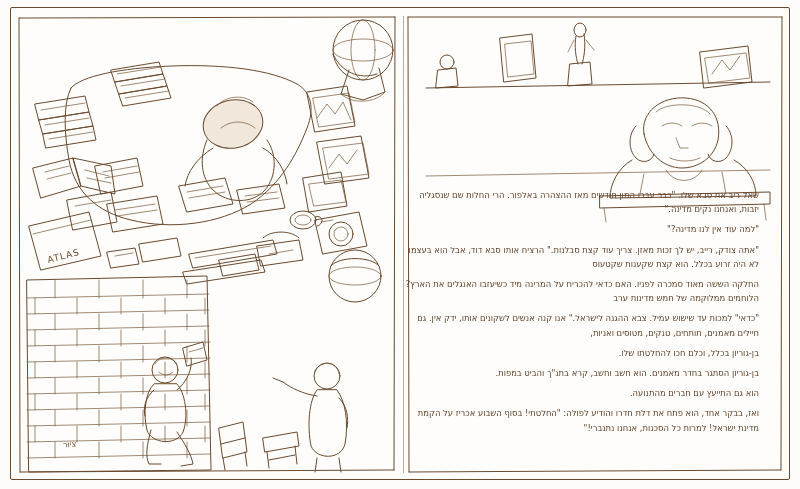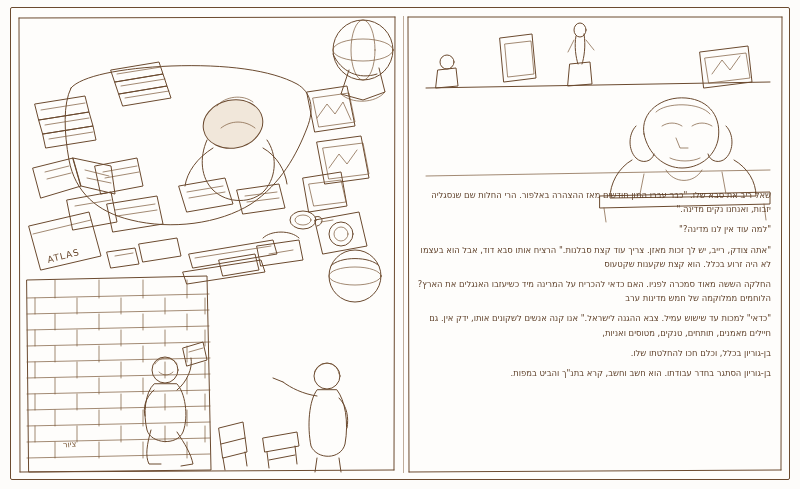--- a/index.html
+++ b/index.html
@@ -39,21 +39,21 @@
     height: 457px;
     background: #8a6a4c;
     opacity: .55;
   }
   .page-left, .page-right {
     position: absolute;
     top: 0;
     bottom: 0;
   }
   .page-left { left: 0; width: 392px; }
-  .page-right { left: 393px; right: 4px; }
+  .page-right { left: 393px; right: 16px; }
 
   
   .ink { stroke: #6b4a2f; fill: none; stroke-width: 1; stroke-linecap: round; stroke-linejoin: round; }
   .ink-thin { stroke: #7a5838; fill: none; stroke-width: .7; stroke-linecap: round; stroke-linejoin: round; }
   .ink-fill { fill: #f1e7da; stroke: #6b4a2f; stroke-width: 1; }
 
   
   .textblock {
     position: absolute;
     right: 14px;
@@ -276,19 +276,21 @@
         <path class="ink-thin" d="M200,200 L202,214 M360,196 L362,212"></path>
       </svg>
 
       <div class="textblock">
         <p>שאל ריב את סבא שלו. "כבר עברו המון חודשים מאז ההצהרה באלפור. הרי החלות שם שנסגליה יזבות, ואנחנו נקים מדינה."</p>
         <p>"למה עוד אין לנו מדינה?"</p>
         <p>"אתה צודק, רייב, יש לך זכות מאזן. צריך עוד קצת סבלנות." הרציח אותו סבא דוד, אבל הוא בעצמו לא היה זרוע בכלל. הוא קצת שקענות שקטעוס</p>
         <p>החלקה הששה מאוד סמכרה לפניו. האם כדאי להכריח על המרינה מיד כשיעזבו האנגלים את הארץ? הלוחמים ממלוקמה של חמש מדינות ערב</p>
         <p>"כדאי" למכות עד שישוש עמיל. צבא ההגנה לישראל." אנו קנה אנשים לשקונים אותו, ידק אין. גם חיילים מאמנים, תותחים, טנקים, מטוסים ואניות,</p>
         <p>בן-גוריון בכלל, וכלם חכו להחלטתו שלו.</p>
-        <p>בן-גוריון הסתגר בחדר עבודתו. הוא חשב וחשב, קרא בתנ"ך והביט במפות.</p>
+        <p>בן-גוריון הסתגר בחדר מאמנים. הוא חשב וחשב, קרא בתנ"ך והביט במפות.</p>
+        <p>הוא גם התייעץ עם חברים מהתנועה.</p>
+        <p>ואז, בבקר אחד, הוא פתח את דלת חדרו והודיע לפולה: "החלטתי! בסוף השבוע אכריז על הקמת מדינת ישראל! למרות כל הסכנות, אנחנו נתנברי!"</p>
       </div>
     </div>
 
     <div class="gutter"></div>
   </div>
 </div>
 
 </body></html>

